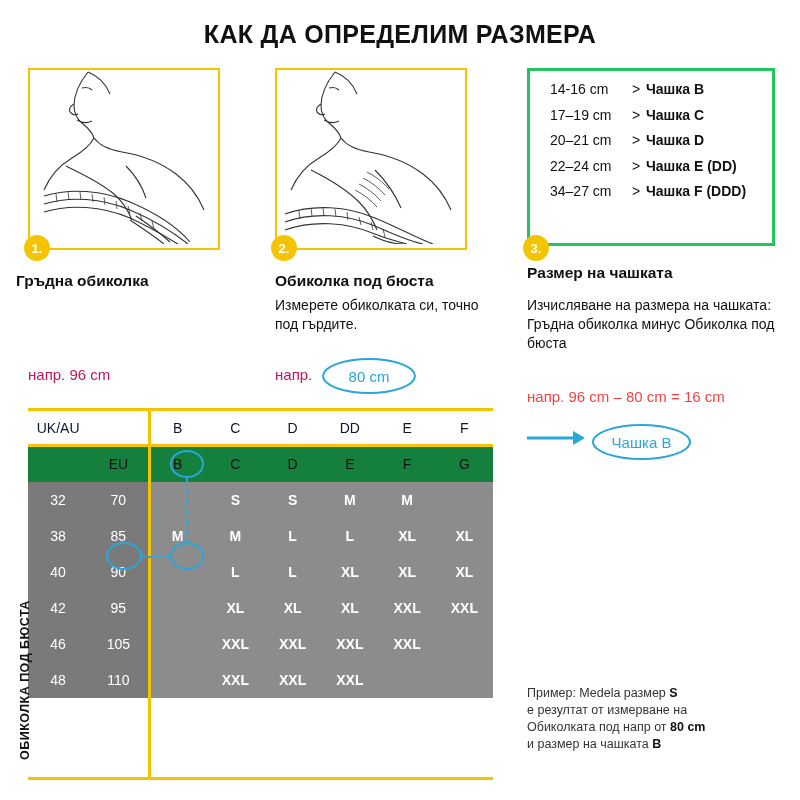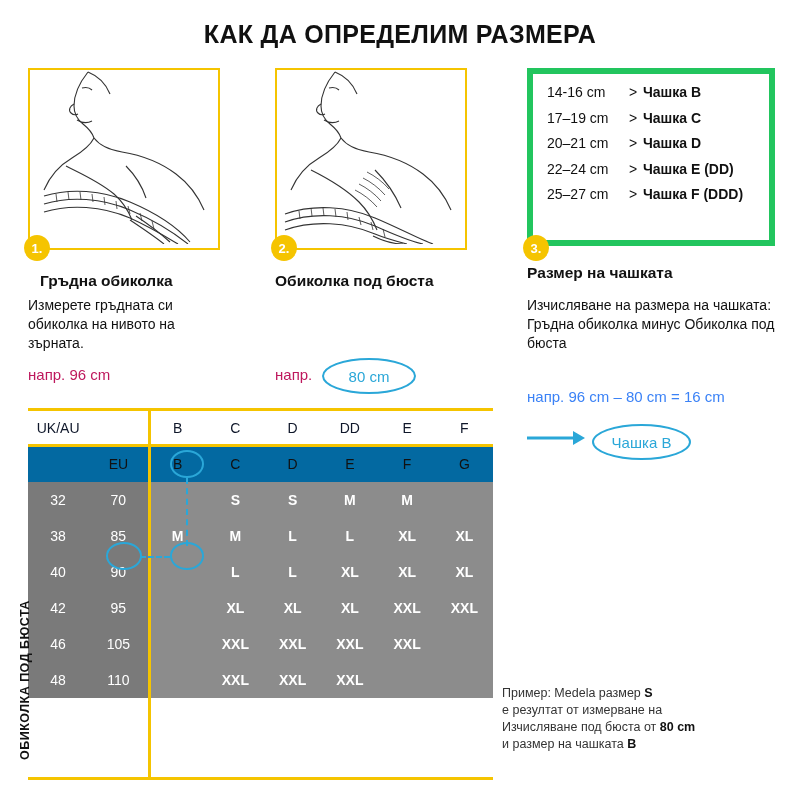--- a/index.html
+++ b/index.html
@@ -77,40 +77,40 @@
     border-radius: 50%;
     color: #2aa7d8;
     font-size: 15px;
     display: flex;
     align-items: center;
     justify-content: center;
   }
   
   .cup-box {
     position: absolute;
-    border: 6px solid #22c55e;
+    border: 3px solid #22c55e;
     background: #ffffff;
-    padding: 10px 14px;
+    padding: 10px 20px;
     box-sizing: border-box;
   }
   .cup-row {
     display: flex;
     align-items: baseline;
     height: 25.5px;
     font-size: 14px;
     white-space: nowrap;
   }
   .cup-range { width: 82px; color: #111; }
   .cup-gt { width: 14px; color: #111; }
   .cup-name { font-weight: bold; color: #111; }
   
   .calc-line {
     position: absolute;
     font-size: 15px;
-    color: #3b82f6;
+    color: #ef4444;
   }
   .arrow-wrap {
     position: absolute;
   }
   .cup-result {
     position: absolute;
     border: 2px solid #2aa7d8;
     border-radius: 50%;
     color: #2aa7d8;
     font-size: 15px;
@@ -130,21 +130,21 @@
     table-layout: fixed;
     width: 465px;
     font-size: 14px;
   }
   table.size td {
     text-align: center;
     height: 36px;
     padding: 0;
   }
   .hdr-row td { color: #0f172a; font-weight: normal; background: #ffffff; }
-  .hdr-row2 td { color: #111111; background: #0369a1; }
+  .hdr-row2 td { color: #111111; background: #15803d; }
   .band-cell { background: #7a7a7a; color: #ffffff; }
   .data-cell { background: #8c8c8c; color: #ffffff; font-weight: bold; }
   .col-uk { width: 60px; }
   .col-eu { width: 60px; }
   .col-b  { width: 58px; }
   .col-x  { width: 57px; }
   
   .yline {
     position: absolute;
     background: #f5c400;
@@ -219,22 +219,21 @@
         <path d="M98 136 L100 144"></path>
           <path d="M110 143 L112 151"></path>
           <path d="M122 151 L124 159"></path>
       </g>
 
       <path d="M100 150 C 112 158 124 166 134 174"></path>
       <path d="M106 146 C 118 154 130 163 140 172"></path>
     </svg>
   </div>
   <div class="step-badge" style="left:24px; top:235px;">1.</div>
-  <div class="step-title" style="left:40px; top:272px; width:230px;">Гръдна обиколка</div>
-  <div class="step-desc" style="left:28px; top:296px; width:205px;">Измерете гръдната си обиколка на нивото на зърната.</div>
+  <div class="step-title" style="left:16px; top:272px; width:230px;">Гръдна обиколка</div>
   <div class="step-eg" style="left:28px; top:366px;">напр. 96 cm</div>
 
   <div class="illus-box" style="left:275px; top:68px; width:188px; height:178px;">
     <svg width="184" height="174" viewBox="0 0 184 174" fill="none" stroke="#333" stroke-width="1.1">
       <path d="M58 2 C 50 12 44 24 44 36 C 44 44 48 50 53 54 C 58 58 62 62 64 68"></path>
       <path d="M58 2 C 68 6 76 14 80 24"></path>
       <path d="M44 34 C 40 36 38 40 41 43 C 43 45 46 45 48 44"></path>
       <path d="M47 50 C 52 53 58 53 62 51"></path>
       <path d="M52 18 C 56 17 60 18 62 20"></path>
       <path d="M64 68 C 70 76 80 80 92 82 C 110 85 130 92 146 104 C 158 113 168 126 174 140"></path>
@@ -261,20 +260,21 @@
           <path d="M70 142 L71 150"></path>
           <path d="M82 147 L84 155"></path>
         <path d="M94 152 L96 160"></path>
           <path d="M106 159 L108 167"></path>
       </g>
       <path d="M96 166 C 106 171 116 174 126 174"></path>
     </svg>
   </div>
   <div class="step-badge" style="left:271px; top:235px;">2.</div>
   <div class="step-title" style="left:275px; top:272px; width:230px;">Обиколка под бюста</div>
+  <div class="step-desc" style="left:275px; top:296px; width:215px;">Измерете обиколката си, точно под гърдите.</div>
   <div class="step-eg" style="left:275px; top:366px;">напр.</div>
   <div class="eg-ellipse" style="left:322px; top:358px; width:90px; height:32px;">80 cm</div>
 
   <div class="cup-box" style="left:527px; top:68px; width:248px; height:178px;">
     <div class="cup-row">
       <span class="cup-range">14-16 cm</span>
       <span class="cup-gt">&gt;</span>
       <span class="cup-name">Чашка B</span>
     </div>
     <div class="cup-row">
@@ -286,21 +286,21 @@
       <span class="cup-range">20–21 cm</span>
       <span class="cup-gt">&gt;</span>
       <span class="cup-name">Чашка D</span>
     </div>
     <div class="cup-row">
       <span class="cup-range">22–24 cm</span>
       <span class="cup-gt">&gt;</span>
       <span class="cup-name">Чашка E (DD)</span>
     </div>
     <div class="cup-row">
-      <span class="cup-range">25–27 cm</span>
+      <span class="cup-range">34–27 cm</span>
       <span class="cup-gt">&gt;</span>
       <span class="cup-name">Чашка F (DDD)</span>
     </div>
   </div>
   <div class="step-badge" style="left:523px; top:235px;">3.</div>
   <div class="step-title" style="left:527px; top:264px; width:250px;">Размер на чашката</div>
   <div class="step-desc" style="left:527px; top:296px; width:250px;">Изчисляване на размера на чашката: Гръдна обиколка минус Обиколка под бюста</div>
   <div class="calc-line" style="left:527px; top:388px;">напр.  96 cm – 80 cm = 16 cm</div>
 
   <div class="arrow-wrap" style="left:527px; top:428px;">
@@ -415,20 +415,20 @@
   <div class="yline" style="left:28px; top:777px; width:465px; height:3px;"></div>
 
   <div class="vert-label" style="left:18px; top:760px;">ОБИКОЛКА ПОД БЮСТА</div>
 
   <div class="circle-marker" style="left:170px; top:450px; width:34px; height:28px;"></div>
   <div class="dash-v" style="left:186px; top:478px; height:68px;"></div>
   <div class="circle-marker" style="left:170px; top:542px; width:34px; height:28px;"></div>
   <div class="dash-h" style="left:140px; top:556px; width:30px;"></div>
   <div class="circle-marker" style="left:106px; top:542px; width:36px; height:28px;"></div>
 
-  <div class="footnote" style="left:502px; top:685px;">
+  <div class="footnote" style="left:527px; top:685px;">
     <span>Пример: Medela размер </span><b>S</b><br>
     <span>е резултат от измерване на</span><br>
-    <span>Изчисляване под бюста от </span><b>80 cm</b><br>
+    <span>Обиколката под напр от </span><b>80 cm</b><br>
     <span>и размер на чашката </span><b>B</b>
   </div>
 
 </div>
 
 </body></html>

